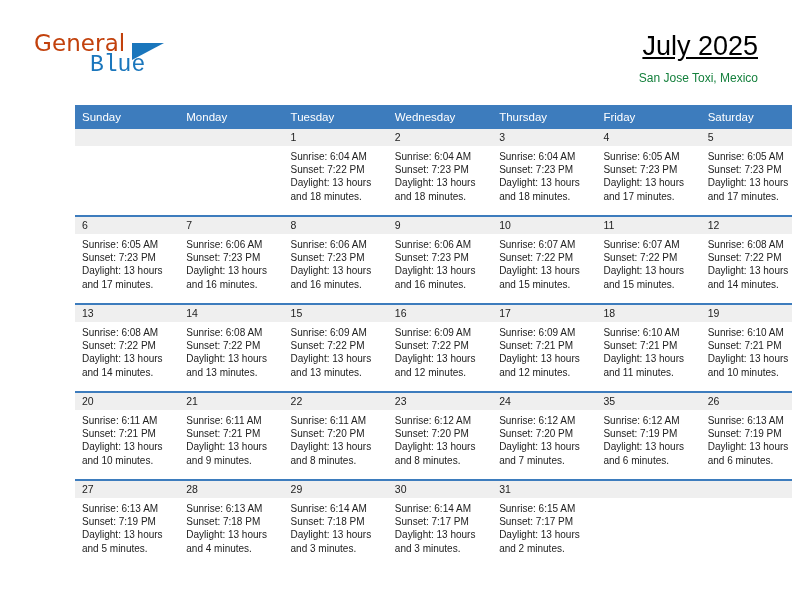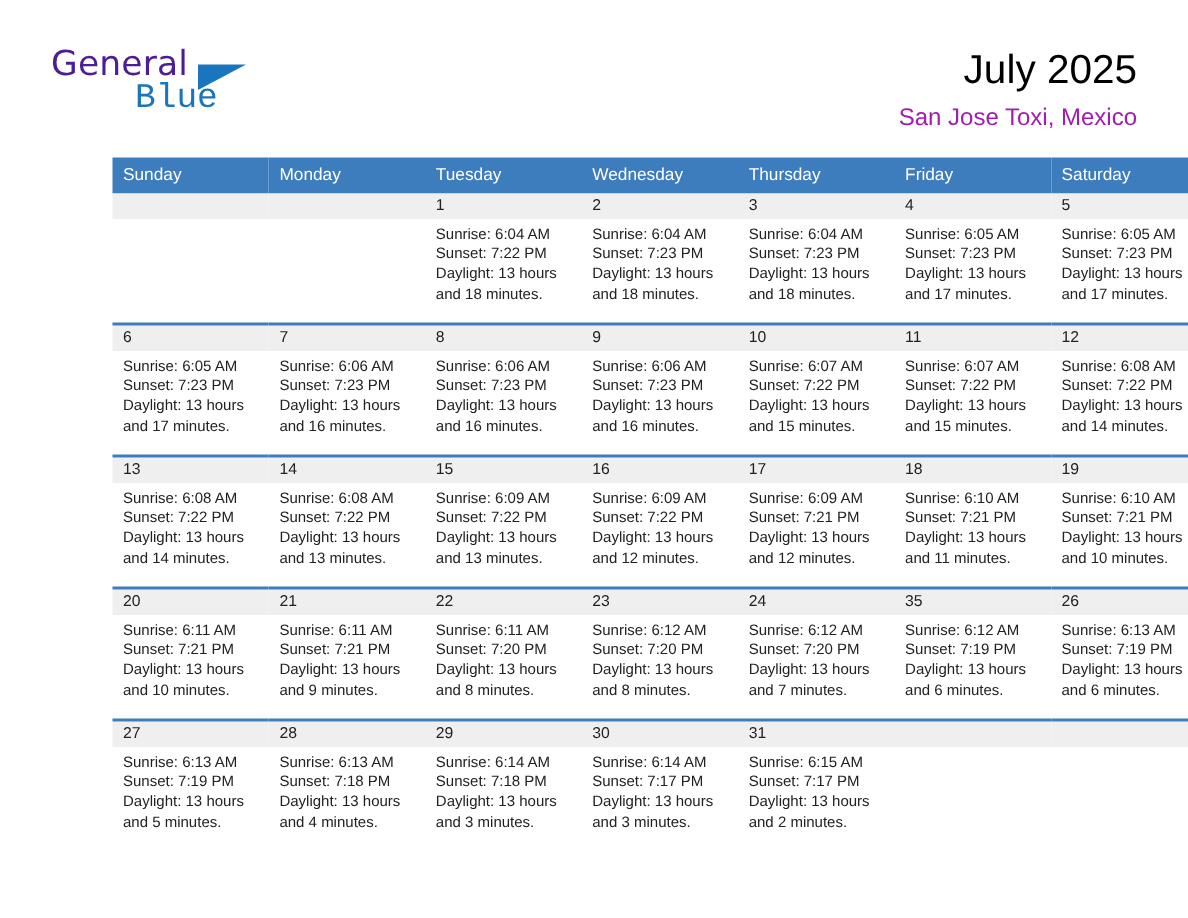--- a/index.html
+++ b/index.html
@@ -35,21 +35,21 @@
     top: 0;
     width: 260px;
     height: 58px;
   }
   .brand-general {
     position: absolute;
     left: 0;
     top: 0;
     font-size: 23px;
     letter-spacing: 0.1px;
-    color: #4c1d95;
+    color: #c2410c;
     font-family: "DejaVu Sans", sans-serif;
     font-weight: 400;
   }
   .brand-blue {
     position: absolute;
     left: 56px;
     top: 22px;
     font-size: 23px;
     color: #1a76bc;
     font-family: Liberation Mono, monospace;
@@ -70,25 +70,26 @@
     right: 0;
     top: 0;
     text-align: right;
   }
   .cal-title {
     font-size: 27px;
     color: #000000;
     line-height: 32px;
     font-weight: 400;
     white-space: nowrap;
+    text-decoration: underline;
   }
   .cal-subtitle {
     margin-top: 8px;
-    font-size: 16px;
-    color: #a21caf;
+    font-size: 12px;
+    color: #15803d;
     line-height: 17px;
     font-weight: 400;
     white-space: nowrap;
   }
 
   
   .calendar {
     position: absolute;
     left: 31px;
     top: 105px;

